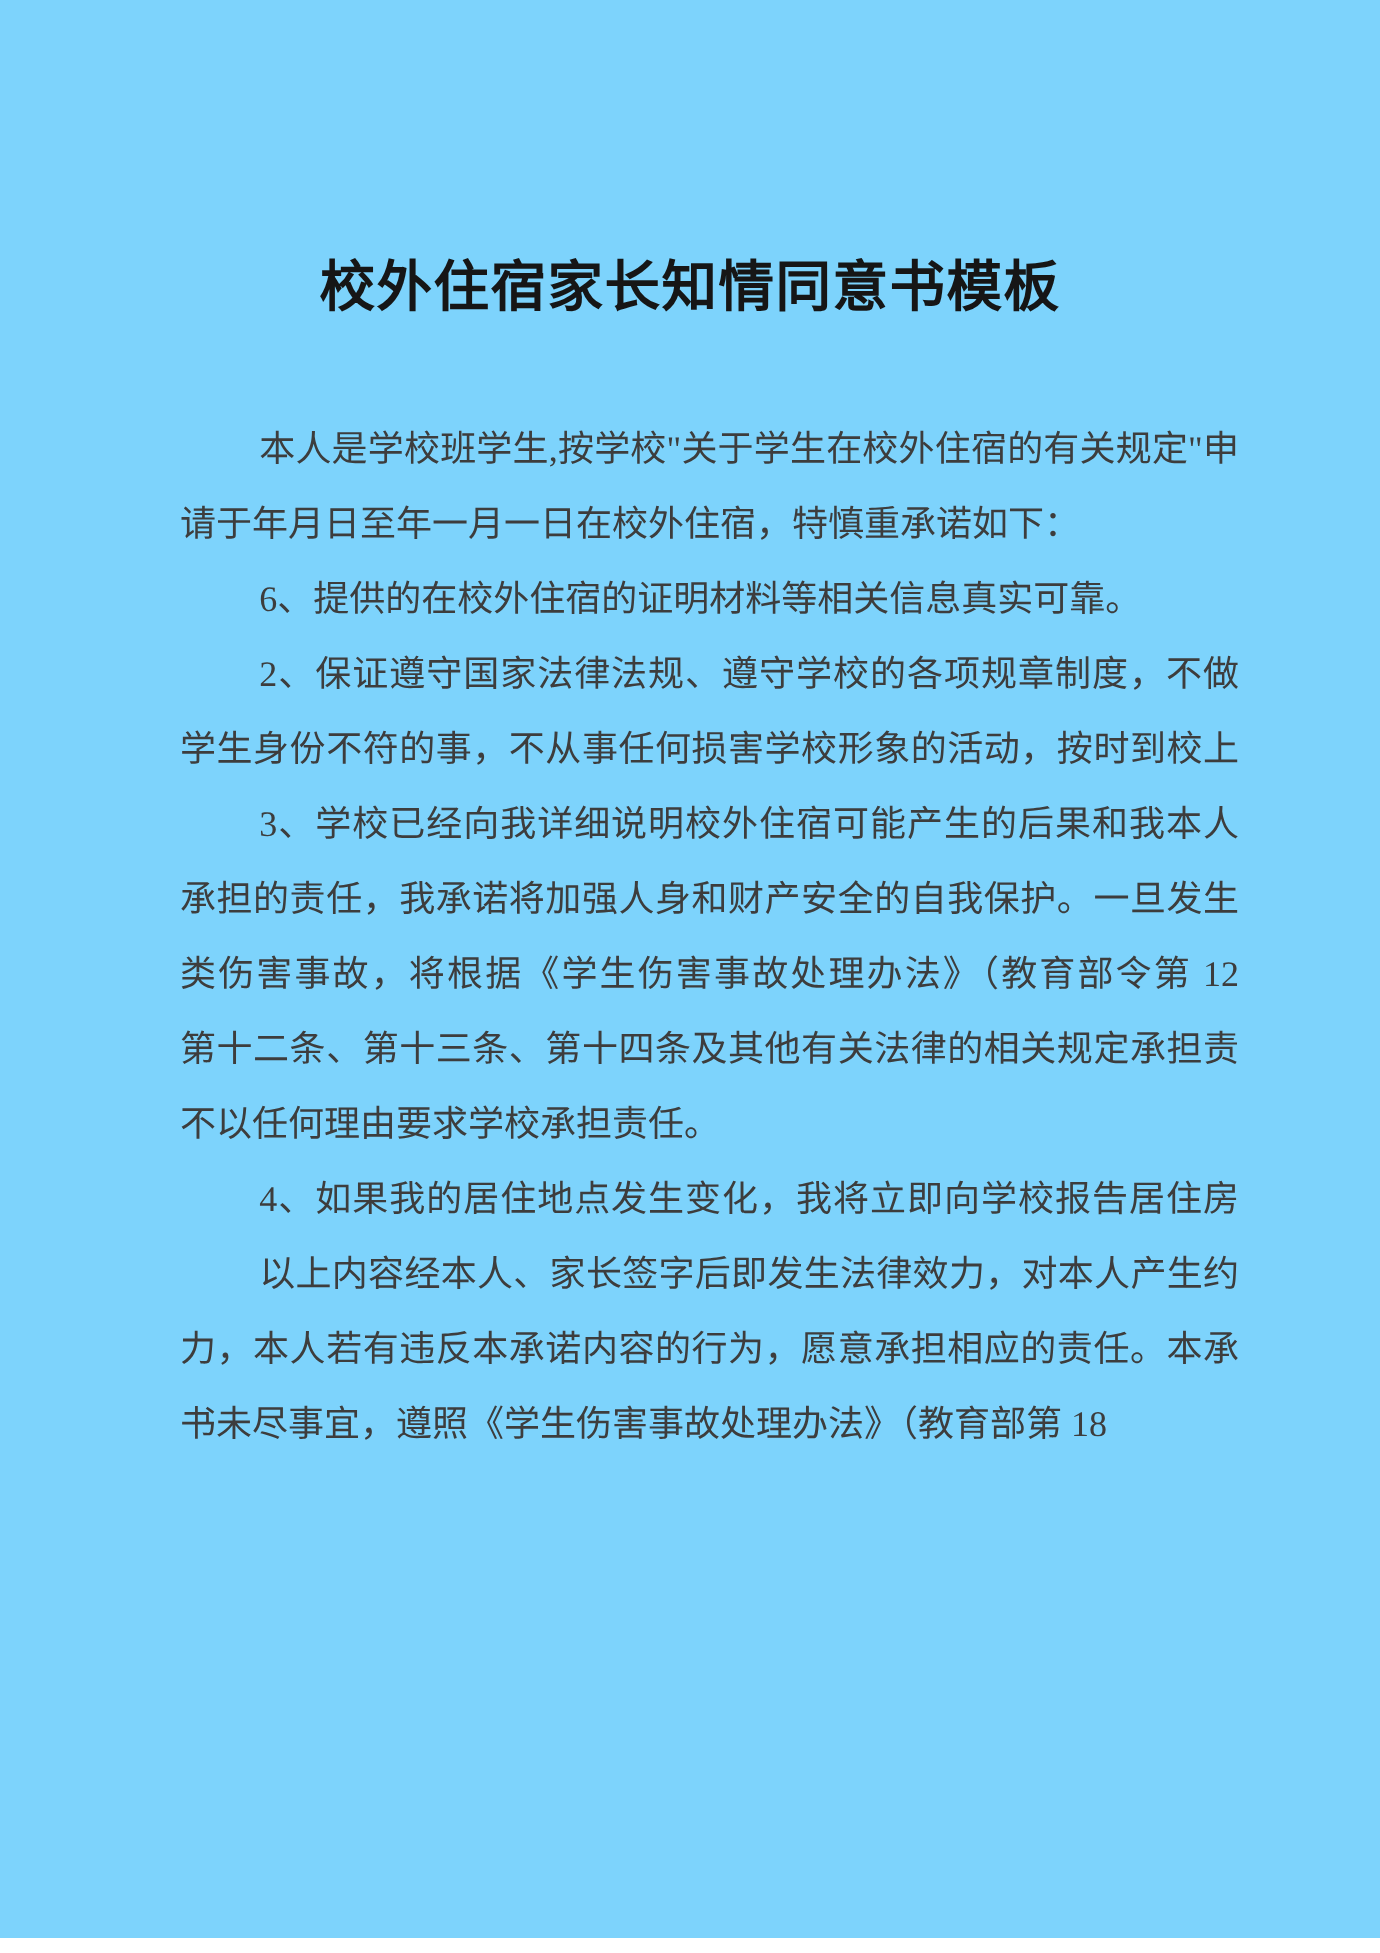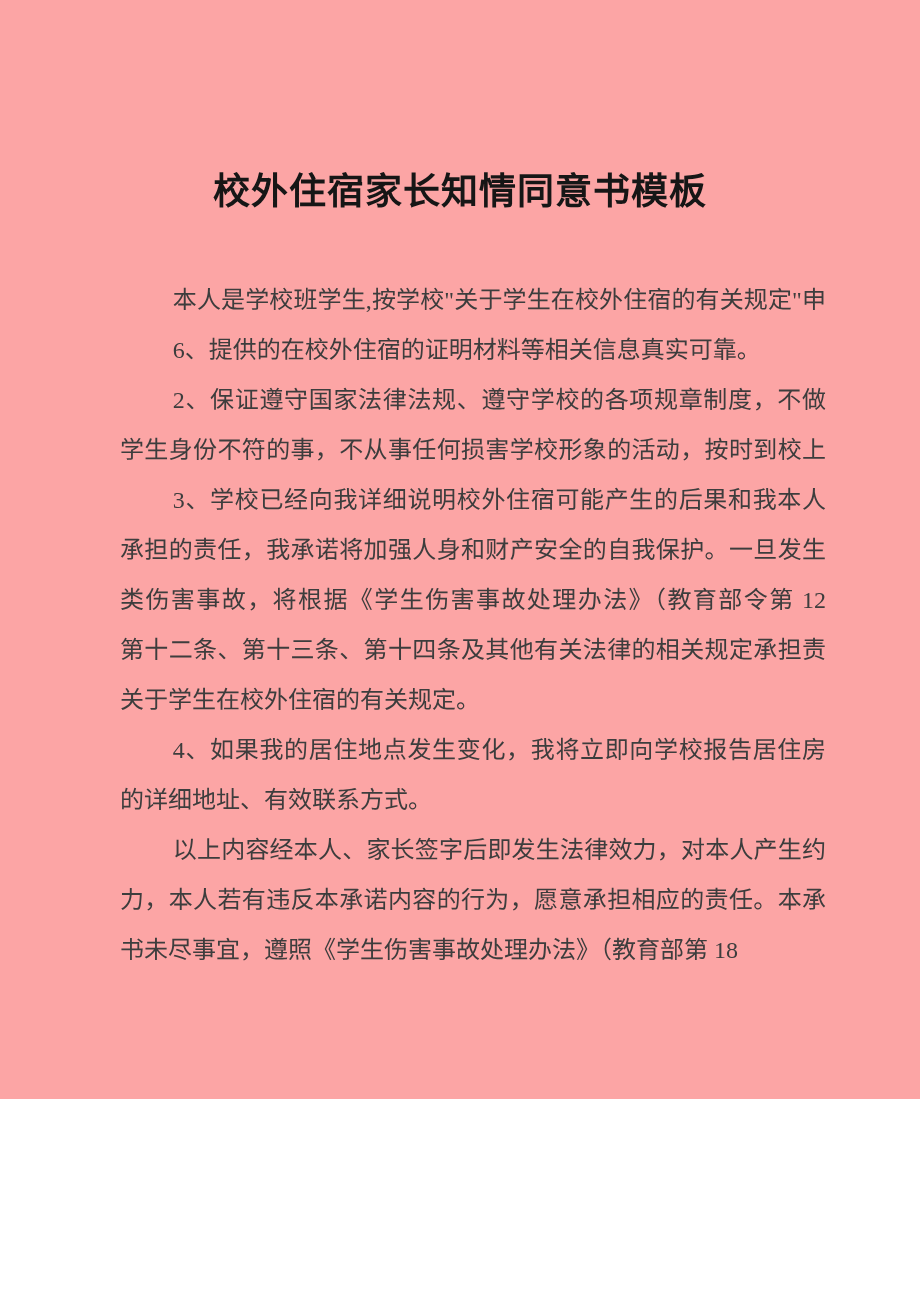--- a/index.html
+++ b/index.html
@@ -3,23 +3,23 @@
 <meta charset="utf-8">
 <style>
   html, body {
     margin: 0;
     padding: 0;
     background: #ffffff;
   }
   .page {
     position: relative;
     width: 920px;
-    height: 1099px;
+    height: 1292px;
     margin: 0 auto;
-    background: #fca5a5;
+    background: #7dd3fc;
     overflow: hidden;
     font-family: "Liberation Serif", serif;
   }
   .doc-title {
     margin: 166px 0 0 0;
     padding: 0;
     text-align: center;
     font-family: "Liberation Sans", sans-serif;
     font-weight: 700;
     font-size: 37px;
@@ -53,38 +53,38 @@
   }
 </style>
 </head>
 <body>
 
 <div class="page">
   <h1 class="doc-title">校外住宿家长知情同意书模板</h1>
   <div class="content" id="content">
       <div class="paragraph">
         <div class="line first">本人是学校班学生,按学校"关于学生在校外住宿的有关规定"申</div>
+        <div class="line last">请于年月日至年一月一日在校外住宿，特慎重承诺如下：</div>
       </div>
       <div class="paragraph">
         <div class="line first last">6、提供的在校外住宿的证明材料等相关信息真实可靠。</div>
       </div>
       <div class="paragraph">
         <div class="line first">2、保证遵守国家法律法规、遵守学校的各项规章制度，不做与</div>
         <div class="line">学生身份不符的事，不从事任何损害学校形象的活动，按时到校上课</div>
       </div>
       <div class="paragraph">
         <div class="line first">3、学校已经向我详细说明校外住宿可能产生的后果和我本人应</div>
         <div class="line">承担的责任，我承诺将加强人身和财产安全的自我保护。一旦发生各</div>
         <div class="line">类伤害事故，将根据《学生伤害事故处理办法》（教育部令第 12 号）</div>
         <div class="line">第十二条、第十三条、第十四条及其他有关法律的相关规定承担责任，</div>
-        <div class="line last">关于学生在校外住宿的有关规定。</div>
+        <div class="line last">不以任何理由要求学校承担责任。</div>
       </div>
       <div class="paragraph">
         <div class="line first">4、如果我的居住地点发生变化，我将立即向学校报告居住房屋</div>
-        <div class="line last">的详细地址、有效联系方式。</div>
       </div>
       <div class="paragraph">
         <div class="line first">以上内容经本人、家长签字后即发生法律效力，对本人产生约束</div>
         <div class="line">力，本人若有违反本承诺内容的行为，愿意承担相应的责任。本承诺</div>
         <div class="line last">书未尽事宜，遵照《学生伤害事故处理办法》（教育部第 18</div>
       </div>
     </div>
 </div>
 
 </body></html>

